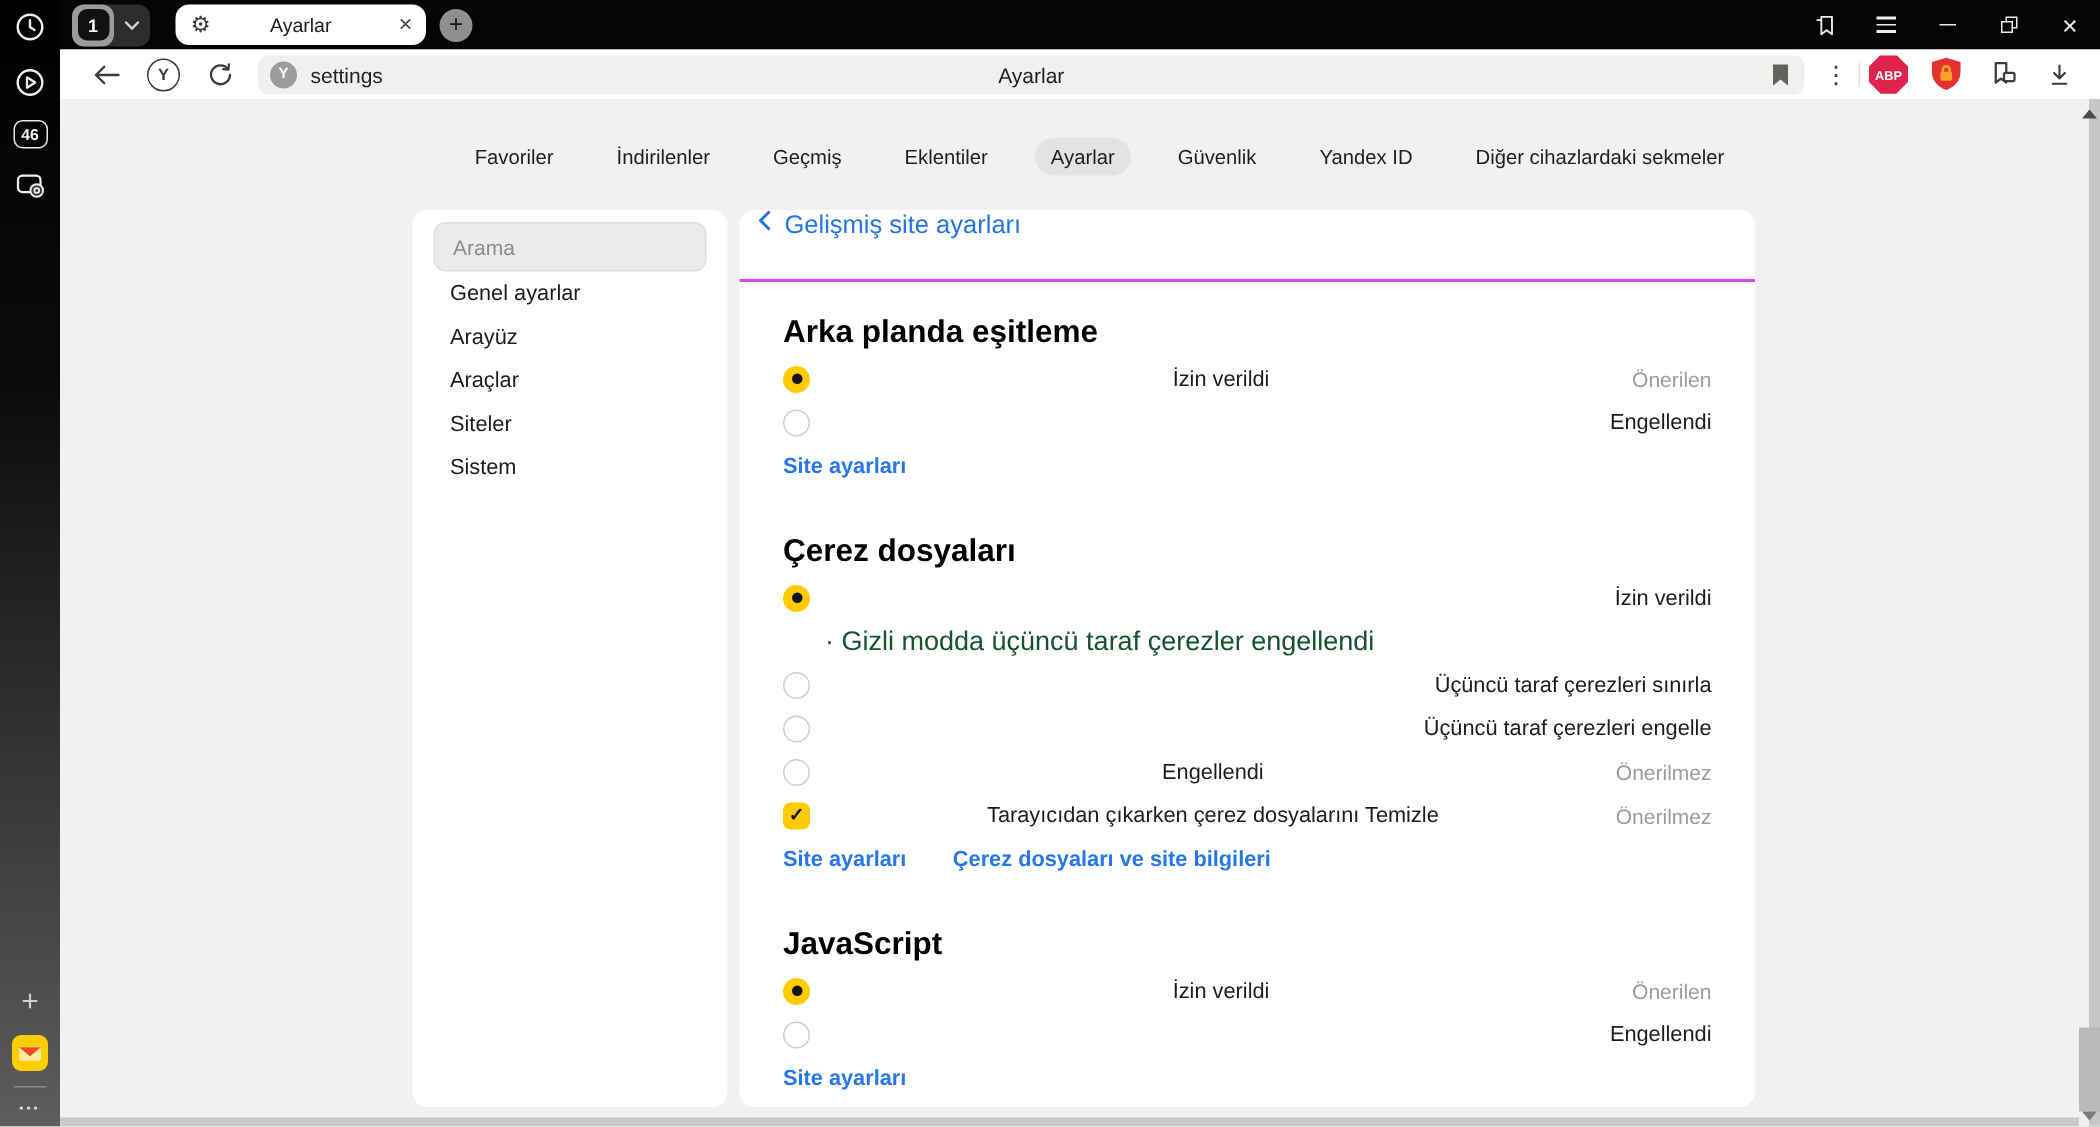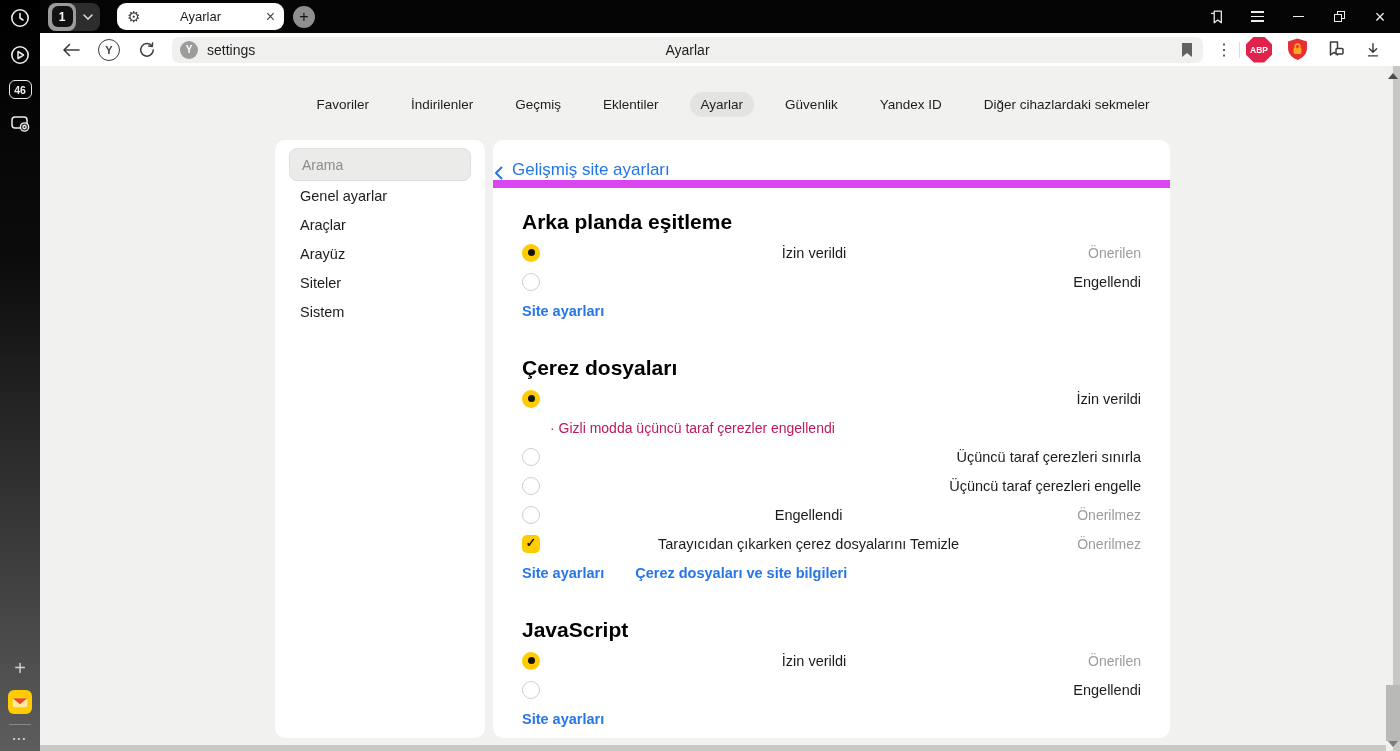--- a/index.html
+++ b/index.html
@@ -71,37 +71,37 @@
   .panel { position:absolute; top:74px; background:#fff; border-radius:10px; }
   .menu-panel { left:235px; width:210px; height:598px; }
   .search { display:block; margin:8px 14px 0 14px; width:182px; height:33px; background:#ebebe9;
             border:1px solid #dededc; border-radius:8px; padding:0 12px; font-size:14px; color:#737373;
             font-family:"Liberation Sans", sans-serif; outline:none; }
   .search::placeholder { color:#8c8c8c; }
   .menu-list { margin-top:0; }
   .menu-item { height:29px; display:flex; align-items:center; padding-left:25px; font-size:14.5px; color:#1c1c1c; cursor:pointer; }
 
   .main-panel { left:453px; width:677px; height:598px; }
-  .panel-header { height:48px; display:flex; align-items:flex-end; padding-left:1px; border-bottom:8px solid #d946ef; }
+  .panel-header { height:48px; display:flex; align-items:flex-start; padding-left:12px; border-bottom:2px solid #d946ef; }
   .panel-header .hdr-title { margin-left:9px; font-size:17px; color:#2374e8; cursor:pointer; }
   .back-chev { cursor:pointer; display:flex; align-items:center; }
   .panel-body { padding:0 29px; }
 
   .section { margin-top:39px; }
   .section:first-child { margin-top:24px; }
   .section-title { font-size:21px; font-weight:700; color:#000000; line-height:20px; margin-bottom:6px; }
   .opt-row { display:flex; align-items:center; height:29px; cursor:pointer;justify-content:space-between; }
   .radio { width:18px; height:18px; border-radius:50%; border:1.5px solid #cfcfcd; background:#fff; flex:0 0 auto; position:relative; }
   .radio.on { border:none; background:#ffcc00; }
   .radio.on::after { content:""; position:absolute; left:5.5px; top:5.5px; width:7px; height:7px; border-radius:50%; background:#141414; }
   .checkbox { width:18px; height:18px; border-radius:5px; background:#ffcc00; color:#141414; font-size:12.5px; font-weight:700;
               display:flex; align-items:center; justify-content:center; flex:0 0 auto; line-height:1; }
   .opt-label { margin-left:10px; font-size:14.5px; color:#1c1c1c; }
   .opt-badge { margin-left:10px; font-size:14px; color:#9c9c9a; }
-  .note-row { height:29px; display:flex; align-items:center; padding-left:28px; font-size:14px; color:#be185d; }
+  .note-row { height:29px; display:flex; align-items:center; padding-left:28px; font-size:18px; color:#14532d; }
   .links-row { margin-top:7px; display:flex; gap:31px;font-weight:bold; }
   .link { font-size:14.5px; color:#2576e9; cursor:pointer; }
 
   .bottom-strip { position:absolute; left:0; right:0; bottom:0; height:6px; background:#c9c9c7; }
 
   
   .scrollbar { position:absolute; right:0; top:0; bottom:0; width:14px;
                background:linear-gradient(90deg,#f0f0ee 0,#f0f0ee 7px,#c7c7c5 7px,#c7c7c5 14px); }
   .sb-up { position:absolute; top:7px; left:2px; width:0; height:0;
            border-left:5px solid transparent; border-right:5px solid transparent; border-bottom:6px solid #4c4c4a; cursor:pointer; }
@@ -252,22 +252,22 @@
       <span class="nav-tab active">Ayarlar</span>
       <span class="nav-tab">Güvenlik</span>
       <span class="nav-tab">Yandex ID</span>
       <span class="nav-tab">Diğer cihazlardaki sekmeler</span>
     </div>
 
   <div class="panel menu-panel">
     <input class="search" type="text" placeholder="Arama" style="">
     <div class="menu-list">
         <div class="menu-item">Genel ayarlar</div>
+        <div class="menu-item">Arayüz</div>
         <div class="menu-item">Araçlar</div>
-        <div class="menu-item">Arayüz</div>
         <div class="menu-item">Siteler</div>
         <div class="menu-item">Sistem</div>
       </div>
   </div>
 
   <div class="panel main-panel">
     <div class="panel-header">
       <span class="back-chev">
         <svg width="9" height="14" viewBox="0 0 9 14">
             <path d="M7.5 1.5 L2 7 l5.5 5.5" fill="none" stroke="#2374e8" stroke-width="2" stroke-linecap="round" stroke-linejoin="round"></path>

